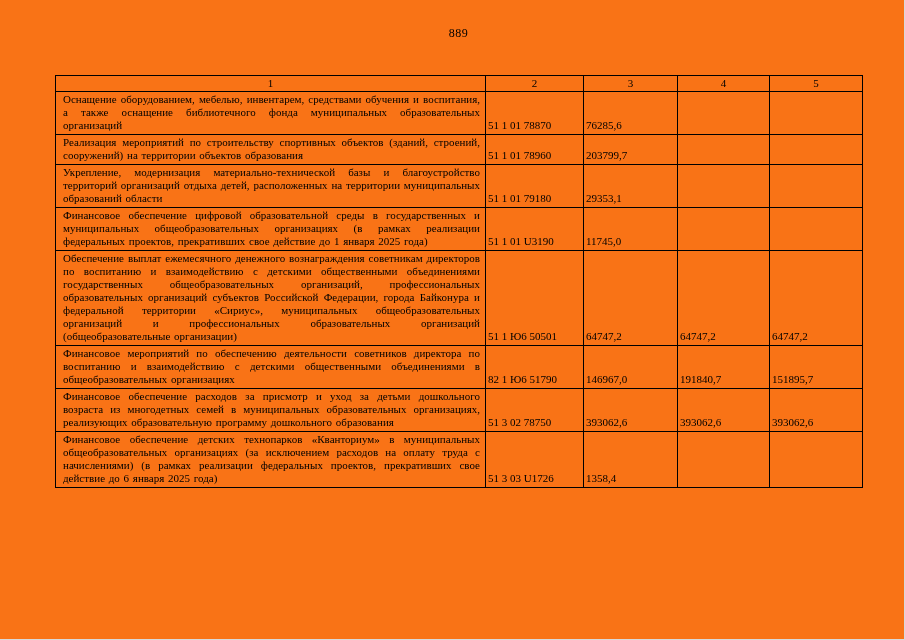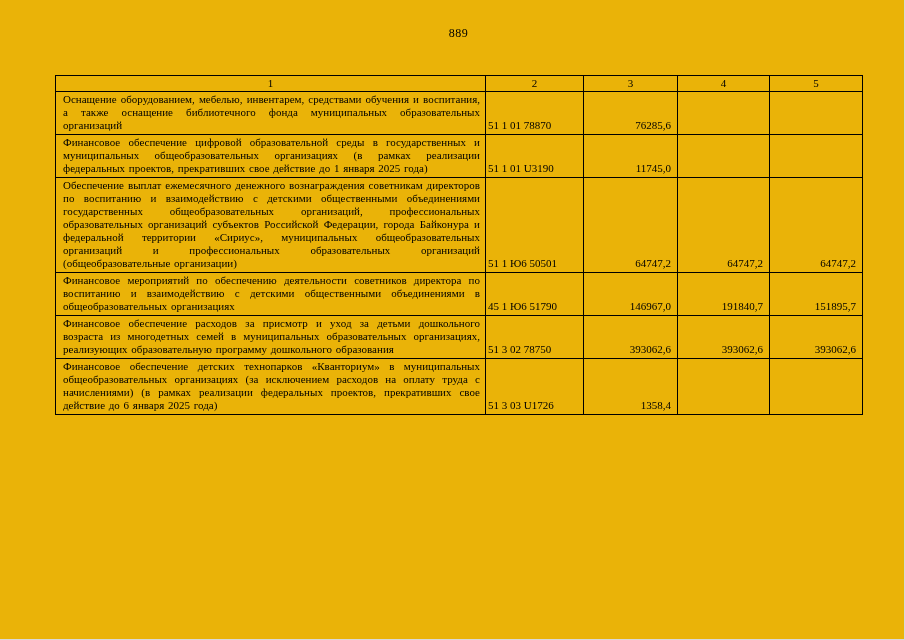--- a/index.html
+++ b/index.html
@@ -5,21 +5,21 @@
   * { margin: 0; padding: 0; box-sizing: border-box; }
   html, body { background: #f4f4f4; }
   body {
     width: 905px; height: 640px;
     font-family: "Liberation Serif", serif;
     color: #000;
   }
   .page {
     position: relative;
     width: 905px; height: 640px;
-    background: #eab308;
+    background: #f97316;
     border-right: 1px solid #d9d9d9;
     border-bottom: 1px solid #d9d9d9;
     overflow: hidden;
   }
   .page-number {
     position: absolute;
     top: 26px; left: 55px; width: 807px;
     text-align: center;
     font-size: 12px;
     letter-spacing: 0.5px;
@@ -50,21 +50,20 @@
     word-spacing: 1px;
     margin-top: 44px;
   }
   td.cell-code {
     text-align: left;
     vertical-align: bottom;
     padding: 1px 2px 2px 2px;
     white-space: nowrap;
   }
   td.cell-amount {
-    text-align: right;
     vertical-align: bottom;
     padding: 1px 6px 2px 2px;
     white-space: nowrap;
   }
 </style>
 </head>
 <body>
 
 <div class="page">
   <div class="page-number">889</div>
@@ -88,36 +87,50 @@
     </thead>
     <tbody id="table-body">
         <tr>
           <td class="cell-name">Оснащение оборудованием, мебелью, инвентарем, средствами обучения и воспитания, а также оснащение библиотечного фонда муниципальных образовательных организаций</td>
           <td class="cell-code">51 1 01 78870</td>
           <td class="cell-amount">76285,6</td>
           <td class="cell-amount"></td>
           <td class="cell-amount"></td>
         </tr>
         <tr>
+          <td class="cell-name">Реализация мероприятий по строительству спортивных объектов (зданий, строений, сооружений) на территории объектов образования</td>
+          <td class="cell-code">51 1 01 78960</td>
+          <td class="cell-amount">203799,7</td>
+          <td class="cell-amount"></td>
+          <td class="cell-amount"></td>
+        </tr>
+        <tr>
+          <td class="cell-name">Укрепление, модернизация материально-технической базы и благоустройство территорий организаций отдыха детей, расположенных на территории муниципальных образований области</td>
+          <td class="cell-code">51 1 01 79180</td>
+          <td class="cell-amount">29353,1</td>
+          <td class="cell-amount"></td>
+          <td class="cell-amount"></td>
+        </tr>
+        <tr>
           <td class="cell-name">Финансовое обеспечение цифровой образовательной среды в государственных и муниципальных общеобразовательных организациях (в рамках реализации федеральных проектов, прекративших свое действие до 1 января 2025 года)</td>
           <td class="cell-code">51 1 01 U3190</td>
           <td class="cell-amount">11745,0</td>
           <td class="cell-amount"></td>
           <td class="cell-amount"></td>
         </tr>
         <tr>
           <td class="cell-name">Обеспечение выплат ежемесячного денежного вознаграждения советникам директоров по воспитанию и взаимодействию с детскими общественными объединениями государственных общеобразовательных организаций, профессиональных образовательных организаций субъектов Российской Федерации, города Байконура и федеральной территории «Сириус», муниципальных общеобразовательных организаций и профессиональных образовательных организаций (общеобразовательные организации)</td>
           <td class="cell-code">51 1 Ю6 50501</td>
           <td class="cell-amount">64747,2</td>
           <td class="cell-amount">64747,2</td>
           <td class="cell-amount">64747,2</td>
         </tr>
         <tr>
           <td class="cell-name">Финансовое мероприятий по обеспечению деятельности советников директора по воспитанию и взаимодействию с детскими общественными объединениями в общеобразовательных организациях</td>
-          <td class="cell-code">45 1 Ю6 51790</td>
+          <td class="cell-code">82 1 Ю6 51790</td>
           <td class="cell-amount">146967,0</td>
           <td class="cell-amount">191840,7</td>
           <td class="cell-amount">151895,7</td>
         </tr>
         <tr>
           <td class="cell-name">Финансовое обеспечение расходов за присмотр и уход за детьми дошкольного возраста из многодетных семей в муниципальных образовательных организациях, реализующих образовательную программу дошкольного образования</td>
           <td class="cell-code">51 3 02 78750</td>
           <td class="cell-amount">393062,6</td>
           <td class="cell-amount">393062,6</td>
           <td class="cell-amount">393062,6</td>

